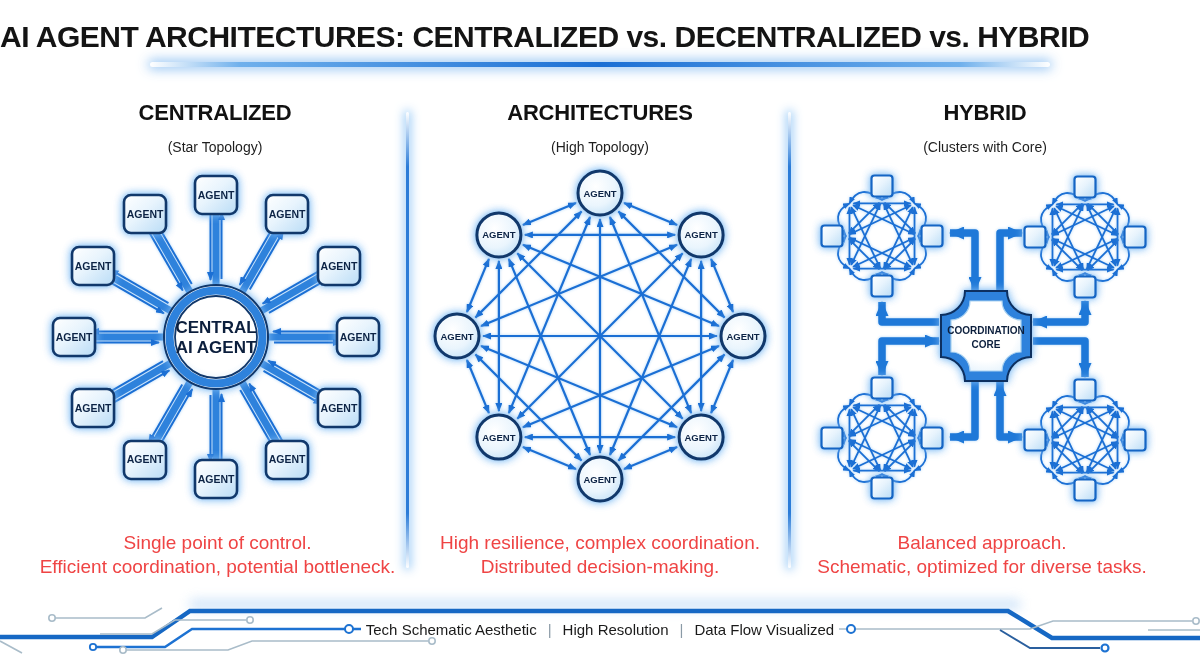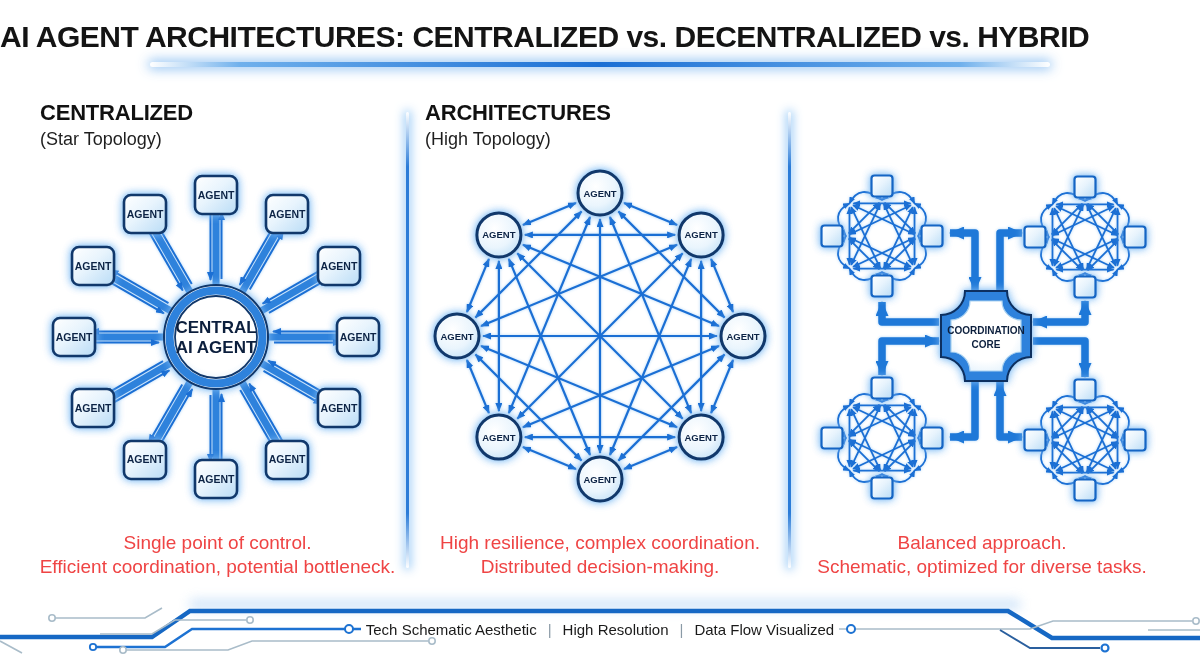--- a/index.html
+++ b/index.html
@@ -10,23 +10,23 @@
     position:absolute; top:20px; left:0; width:1200px;
     text-align:left; font-size:30px; font-weight:bold; color:#141414;
     letter-spacing:-0.5px; white-space:nowrap;
   }
   .title-divider {
     position:absolute; top:62px; left:150px; width:900px; height:5px; border-radius:3px;
     background: linear-gradient(90deg, rgba(43,124,216,0) 0%, #6fb0ec 10%, #1b6fd4 50%, #6fb0ec 90%, rgba(43,124,216,0) 100%);
     box-shadow: 0 0 12px 2px rgba(120,180,240,0.85);
   }
 
-  .col-head { position:absolute; top:100px; width:350px; text-align:left; }
+  .col-head { position:absolute; top:100px; width:350px; text-align:center; }
   .col-head .h { font-size:22px; font-weight:bold; color:#111111; letter-spacing:-0.2px; }
-  .col-head .sub { font-size:18px; color:#1e1e1e; margin-top:3px; }
+  .col-head .sub { font-size:14px; color:#1e1e1e; margin-top:13px; }
 
   .vdivider {
     position:absolute; top:112px; height:456px; width:3px; border-radius:2px;
     background: linear-gradient(180deg, rgba(43,124,216,0) 0%, #2b7cd8 12%, #2b7cd8 88%, rgba(43,124,216,0) 100%);
     box-shadow: 0 0 10px 2px rgba(140,195,245,0.9);
   }
   #divider-left { left:406px; }
   #divider-right { left:788px; }
 
   svg.diagram { position:absolute; filter: drop-shadow(0 0 1.5px rgba(150,200,246,0.75)); }
@@ -65,20 +65,24 @@
   <div class="main-title">AI AGENT ARCHITECTURES: CENTRALIZED vs. DECENTRALIZED vs. HYBRID</div>
   <div class="title-divider"></div>
 
   <div class="col-head" style="left:40px;">
     <div class="h">CENTRALIZED</div>
     <div class="sub">(Star Topology)</div>
   </div>
   <div class="col-head" style="left:425px;">
     <div class="h">ARCHITECTURES</div>
     <div class="sub">(High Topology)</div>
+  </div>
+  <div class="col-head" style="left:810px;">
+    <div class="h">HYBRID</div>
+    <div class="sub">(Clusters with Core)</div>
   </div>
 
   <div class="vdivider" id="divider-left"></div>
   <div class="vdivider" id="divider-right"></div>
 
   <svg id="svg-star" class="diagram" width="372" height="360" viewBox="0 0 372 360">
       <defs>
         <marker id="ar-thin" markerUnits="userSpaceOnUse" markerWidth="9" markerHeight="7" refX="8" refY="3.5" orient="auto-start-reverse">
           <path d="M0,0 L9,3.5 L0,7 Z" fill="#1b6fd4"></path>
         </marker>

